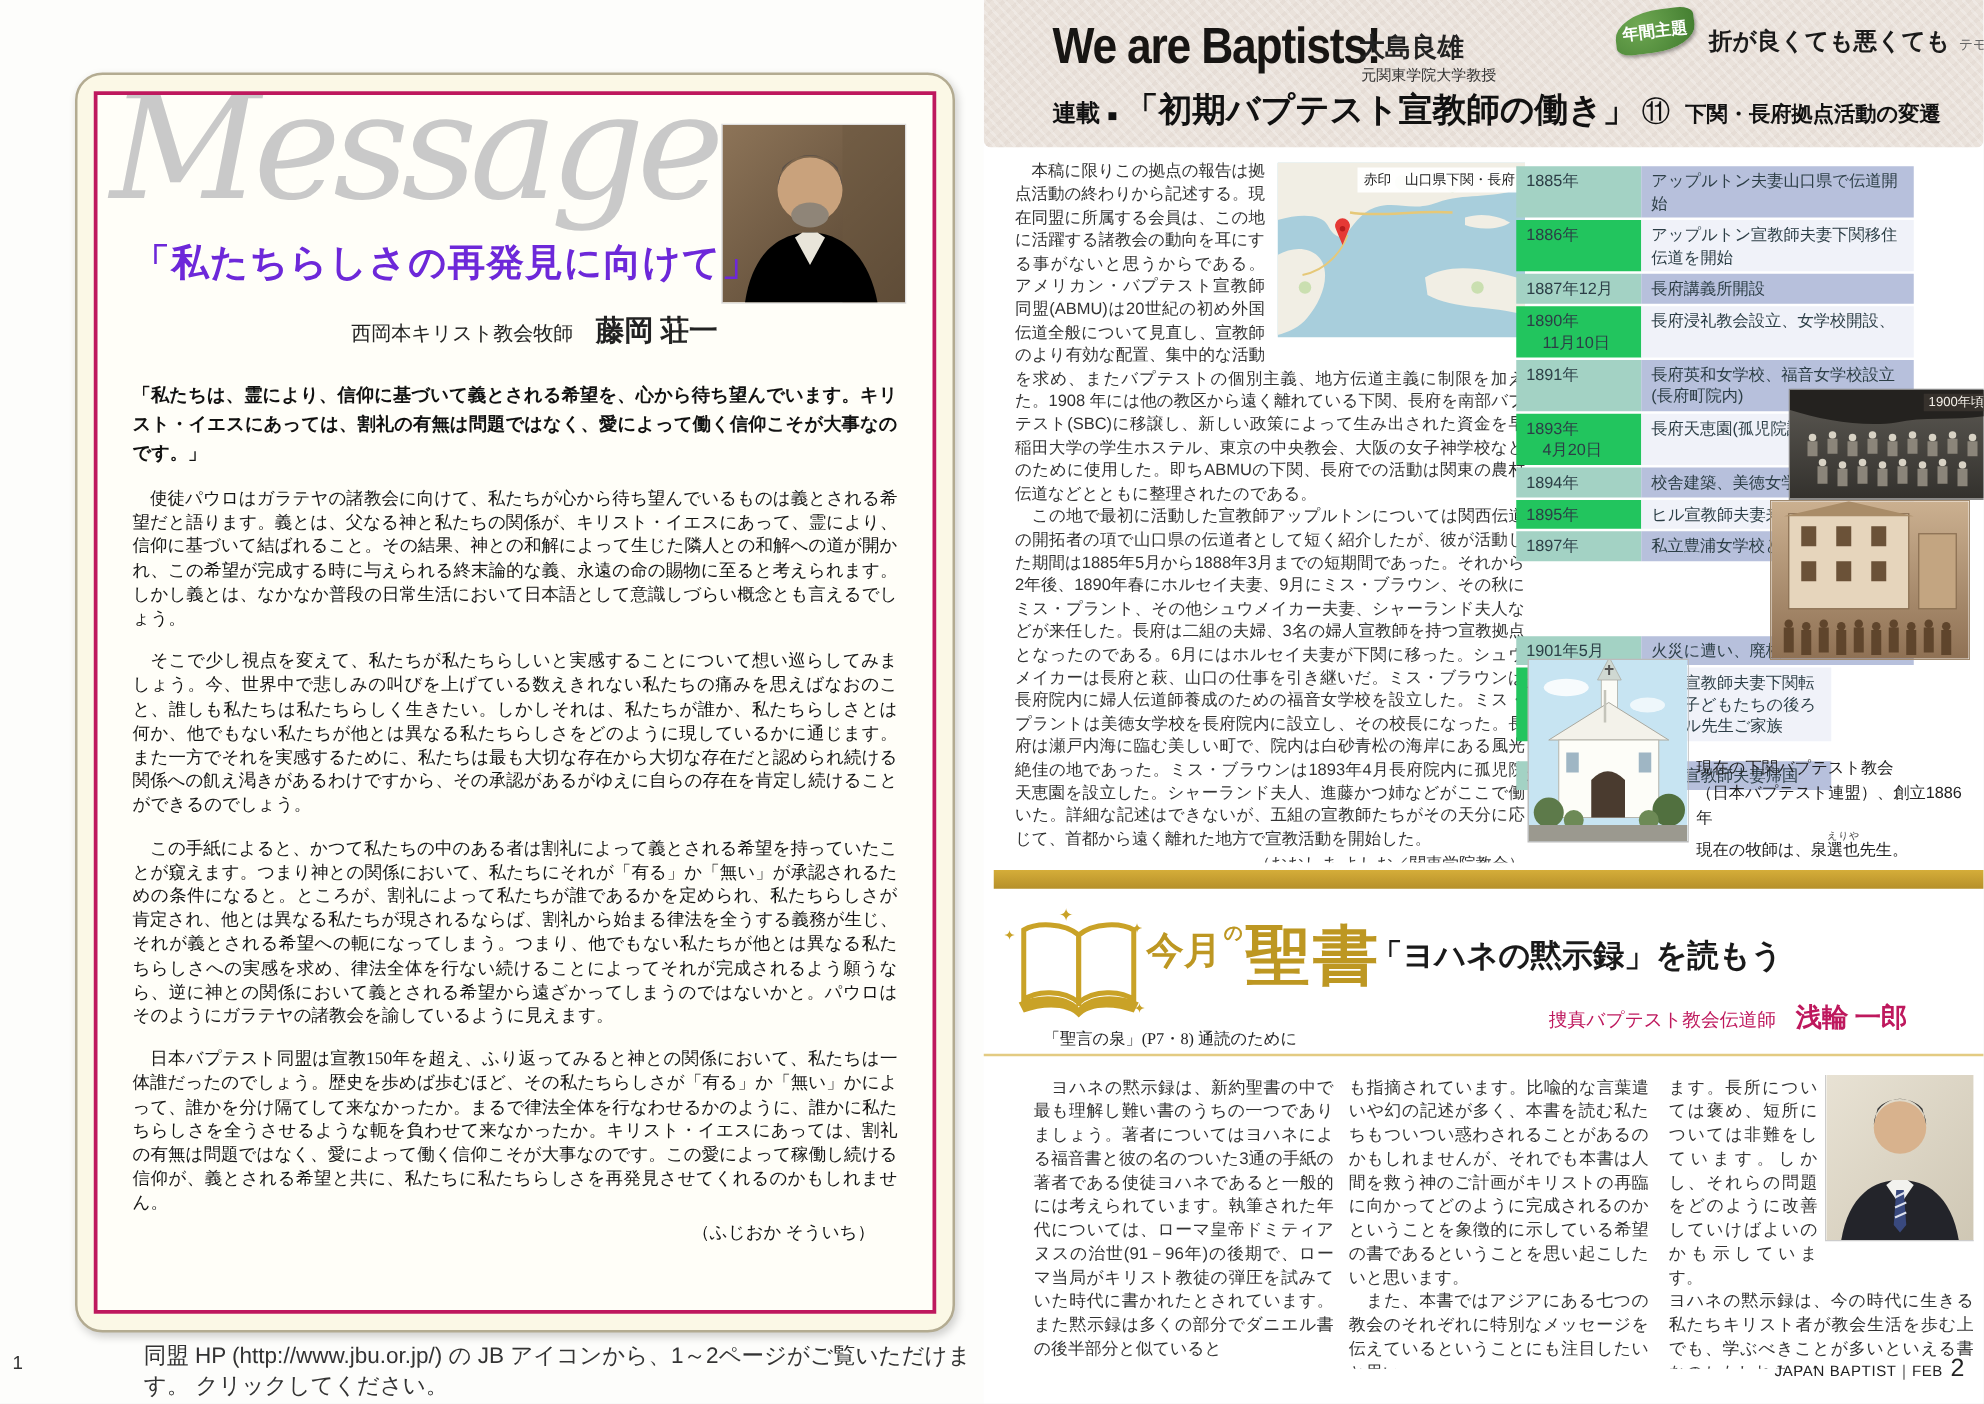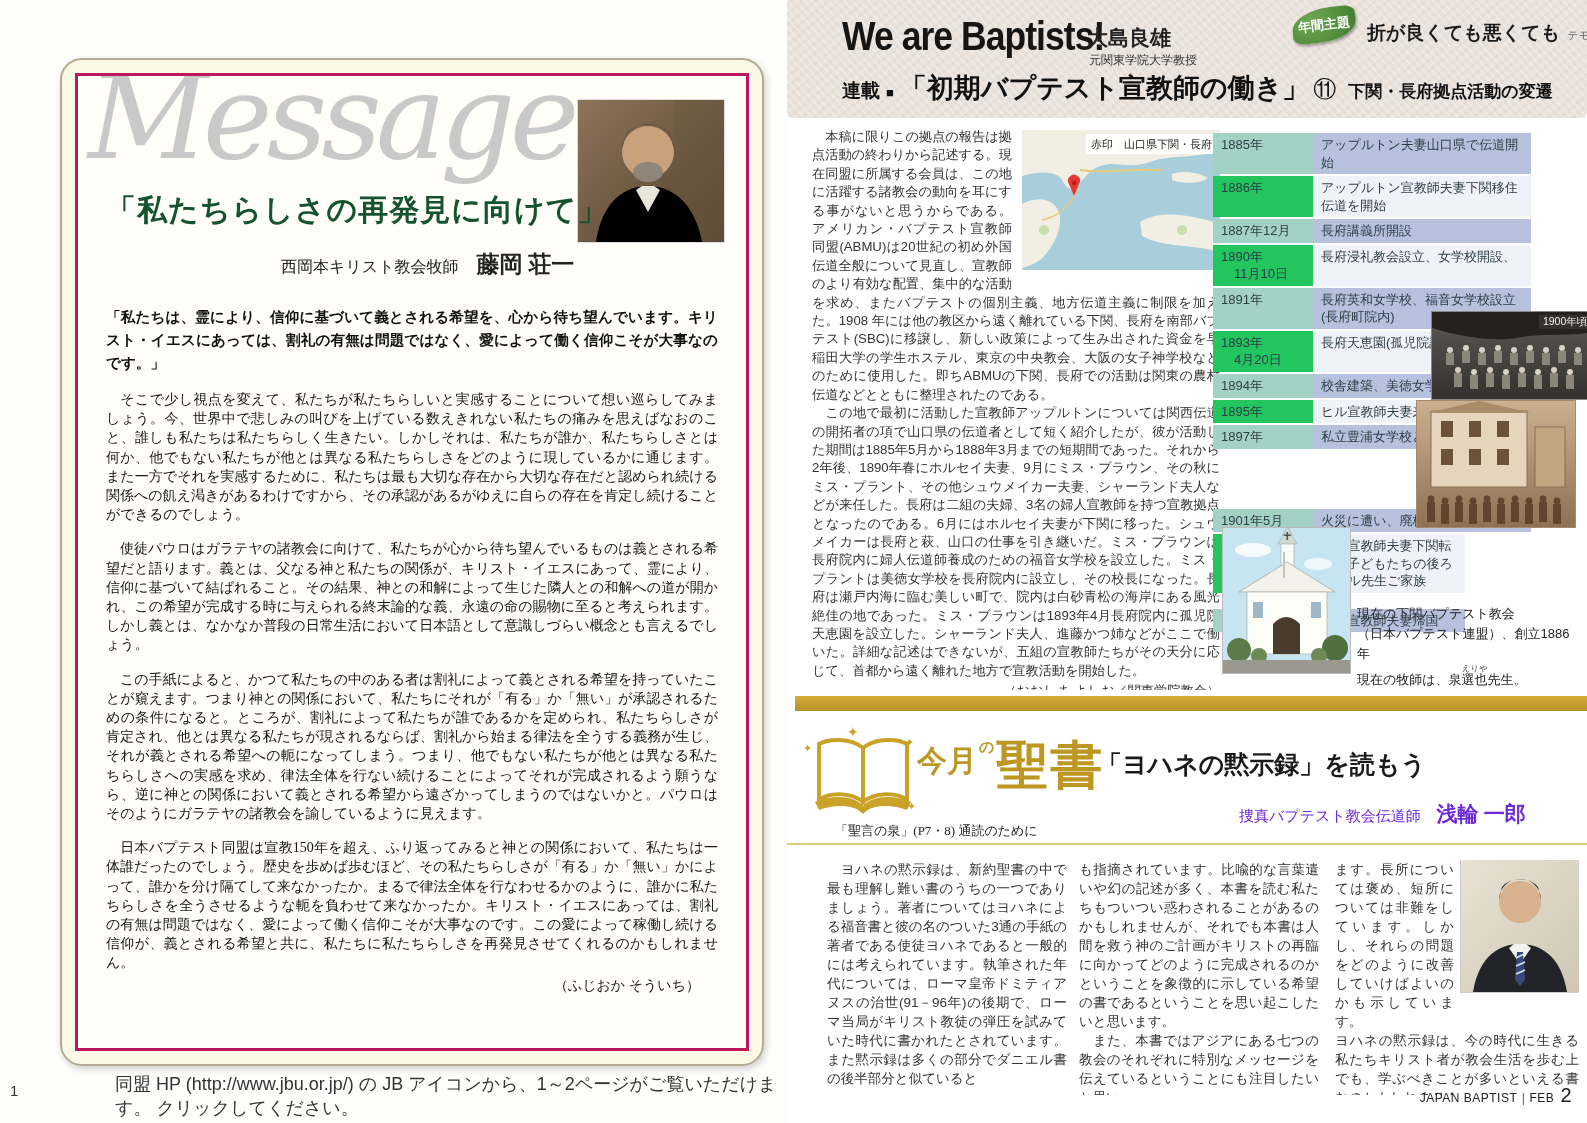--- a/index.html
+++ b/index.html
@@ -8,21 +8,21 @@
   
   .page-left{position:absolute;left:0;top:0;width:787px;height:1123px;background:#fdfdfb;}
   .mcard{position:absolute;left:60px;top:58px;width:700px;height:1004px;background:#FBF8E6;
          border:2px solid #B3AB91;border-radius:22px;box-shadow:2px 3px 7px rgba(0,0,0,.18);}
   .mcard-inner{position:absolute;left:13px;top:13px;right:13px;bottom:13px;background:#FFFEF8;
          border:3px solid #be185d;border-radius:0;padding:14px 28px;overflow:hidden;}
   .msg-script{position:absolute;left:10px;top:-28px;font-family:"DejaVu Serif","Liberation Serif",serif;
          font-style:italic;font-size:118px;color:#c9c9c9;letter-spacing:-6px;z-index:0;}
   .portrait{position:absolute;right:22px;top:24px;width:146px;height:142px;z-index:2;box-shadow:0 0 0 1px #ddd;}
   .ltitle{position:relative;z-index:2;margin-top:100px;font-family:"Liberation Serif","DejaVu Serif",serif;
-         font-weight:bold;font-size:30px;letter-spacing:1px;color:#14532d;}
+         font-weight:bold;font-size:30px;letter-spacing:1px;color:#6d28d9;}
   .lauthor{position:relative;z-index:2;margin-top:18px;padding-left:175px;font-family:"Liberation Serif",serif;
          font-size:16px;color:#222;}
   .lauthor .aname{font-size:23px;font-weight:bold;margin-left:14px;}
   .lquote{position:relative;z-index:2;margin-top:26px;font-family:"Liberation Serif",serif;font-weight:bold;
          font-size:14.6px;line-height:23px;color:#111;text-align:justify;}
   .lsource{font-family:"Liberation Serif",serif;font-weight:bold;font-size:13.5px;color:#111;
          text-align:right;padding-right:36px;margin-top:3px;}
   .lp{margin:15px 0 0 0;font-family:"Liberation Serif",serif;font-size:14px;line-height:19.2px;
          color:#151515;text-align:justify;}
   .lsig{font-family:"Liberation Serif",serif;font-size:14px;color:#151515;text-align:right;
@@ -86,21 +86,21 @@
   .sparkle{position:absolute;color:#C9A227;font-size:11px;z-index:2;}
   .logo-text{position:absolute;left:130px;top:740px;color:#BD9722;font-family:"Liberation Serif",serif;
       display:flex;align-items:flex-start;line-height:1;}
   .logo-kongetsu{font-size:30px;font-weight:bold;margin-top:6px;}
   .logo-no{font-size:15px;font-weight:bold;margin:0 2px;}
   .logo-seisho{font-size:52px;font-weight:bold;letter-spacing:2px;}
   .logo-caption{position:absolute;left:48px;top:822px;font-family:"Liberation Serif",serif;
       font-size:13px;color:#222;}
   .btitle{position:absolute;left:310px;top:748px;font-family:"Liberation Serif",serif;font-size:25px;
       font-weight:600;color:#1a1a1a;}
-  .bauthor{position:absolute;left:452px;top:800px;font-family:"Liberation Serif",serif;font-size:15px;color:#6d28d9;}
+  .bauthor{position:absolute;left:452px;top:800px;font-family:"Liberation Serif",serif;font-size:15px;color:#be185d;}
   .bauthor .bname{font-size:21px;font-weight:bold;margin-left:12px;}
   .bcol{position:absolute;top:860px;height:235px;overflow:hidden;font-size:13.5px;line-height:19px;
       color:#333;text-align:justify;}
   .bcol p{margin:0;}
   .bcol .p2{margin-top:0;}
   #bcol1{left:40px;width:240px;}
   #bcol2{left:292px;width:240px;}
   #bcol3{left:548px;width:244px;}
   .portrait2{float:right;width:118px;height:132px;margin:0 0 5px 7px;box-shadow:0 0 0 1px #ccc;}
   .rfooter{position:absolute;left:545px;top:1084px;width:240px;text-align:right;color:#222;
@@ -136,22 +136,22 @@
 
         <div class="ltitle">「私たちらしさの再発見に向けて」</div>
 
         <div class="lauthor">
           <span>西岡本キリスト教会牧師</span>
           <span class="aname">藤岡 荘一</span>
         </div>
 
         <div class="lquote">「私たちは、霊により、信仰に基づいて義とされる希望を、心から待ち望んでいます。キリスト・イエスにあっては、割礼の有無は問題ではなく、愛によって働く信仰こそが大事なのです。」</div>
 
+        <p class="lp">　使徒パウロはガラテヤの諸教会に向けて、私たちが心から待ち望んでいるものは義とされる希望だと語ります。義とは、父なる神と私たちの関係が、キリスト・イエスにあって、霊により、信仰に基づいて結ばれること。その結果、神との和解によって生じた隣人との和解への道が開かれ、この希望が完成する時に与えられる終末論的な義、永遠の命の賜物に至ると考えられます。しかし義とは、なかなか普段の日常生活において日本語として意識しづらい概念とも言えるでしょう。</p>
         <p class="lp">　そこで少し視点を変えて、私たちが私たちらしいと実感することについて想い巡らしてみましょう。今、世界中で悲しみの叫びを上げている数えきれない私たちの痛みを思えばなおのこと、誰しも私たちは私たちらしく生きたい。しかしそれは、私たちが誰か、私たちらしさとは何か、他でもない私たちが他とは異なる私たちらしさをどのように現しているかに通じます。また一方でそれを実感するために、私たちは最も大切な存在から大切な存在だと認められ続ける関係への飢え渇きがあるわけですから、その承認があるがゆえに自らの存在を肯定し続けることができるのでしょう。</p>
-        <p class="lp">　使徒パウロはガラテヤの諸教会に向けて、私たちが心から待ち望んでいるものは義とされる希望だと語ります。義とは、父なる神と私たちの関係が、キリスト・イエスにあって、霊により、信仰に基づいて結ばれること。その結果、神との和解によって生じた隣人との和解への道が開かれ、この希望が完成する時に与えられる終末論的な義、永遠の命の賜物に至ると考えられます。しかし義とは、なかなか普段の日常生活において日本語として意識しづらい概念とも言えるでしょう。</p>
         <p class="lp">　この手紙によると、かつて私たちの中のある者は割礼によって義とされる希望を持っていたことが窺えます。つまり神との関係において、私たちにそれが「有る」か「無い」が承認されるための条件になると。ところが、割礼によって私たちが誰であるかを定められ、私たちらしさが肯定され、他とは異なる私たちが現されるならば、割礼から始まる律法を全うする義務が生じ、それが義とされる希望への軛になってしまう。つまり、他でもない私たちが他とは異なる私たちらしさへの実感を求め、律法全体を行ない続けることによってそれが完成されるよう願うなら、逆に神との関係において義とされる希望から遠ざかってしまうのではないかと。パウロはそのようにガラテヤの諸教会を諭しているように見えます。</p>
         <p class="lp">　日本バプテスト同盟は宣教150年を超え、ふり返ってみると神との関係において、私たちは一体誰だったのでしょう。歴史を歩めば歩むほど、その私たちらしさが「有る」か「無い」かによって、誰かを分け隔てして来なかったか。まるで律法全体を行なわせるかのように、誰かに私たちらしさを全うさせるような軛を負わせて来なかったか。キリスト・イエスにあっては、割礼の有無は問題ではなく、愛によって働く信仰こそが大事なのです。この愛によって稼働し続ける信仰が、義とされる希望と共に、私たちに私たちらしさを再発見させてくれるのかもしれません。</p>
         <div class="lsig">（ふじおか そういち）</div>
       </div>
     </div>
     <div class="foot-note">同盟 HP (http://www.jbu.or.jp/)  の JB アイコンから、1～2ページがご覧いただけます。 クリックしてください。</div>
     <div class="pagenum-left">1</div>
   </div>
 
   <div class="page-right">

